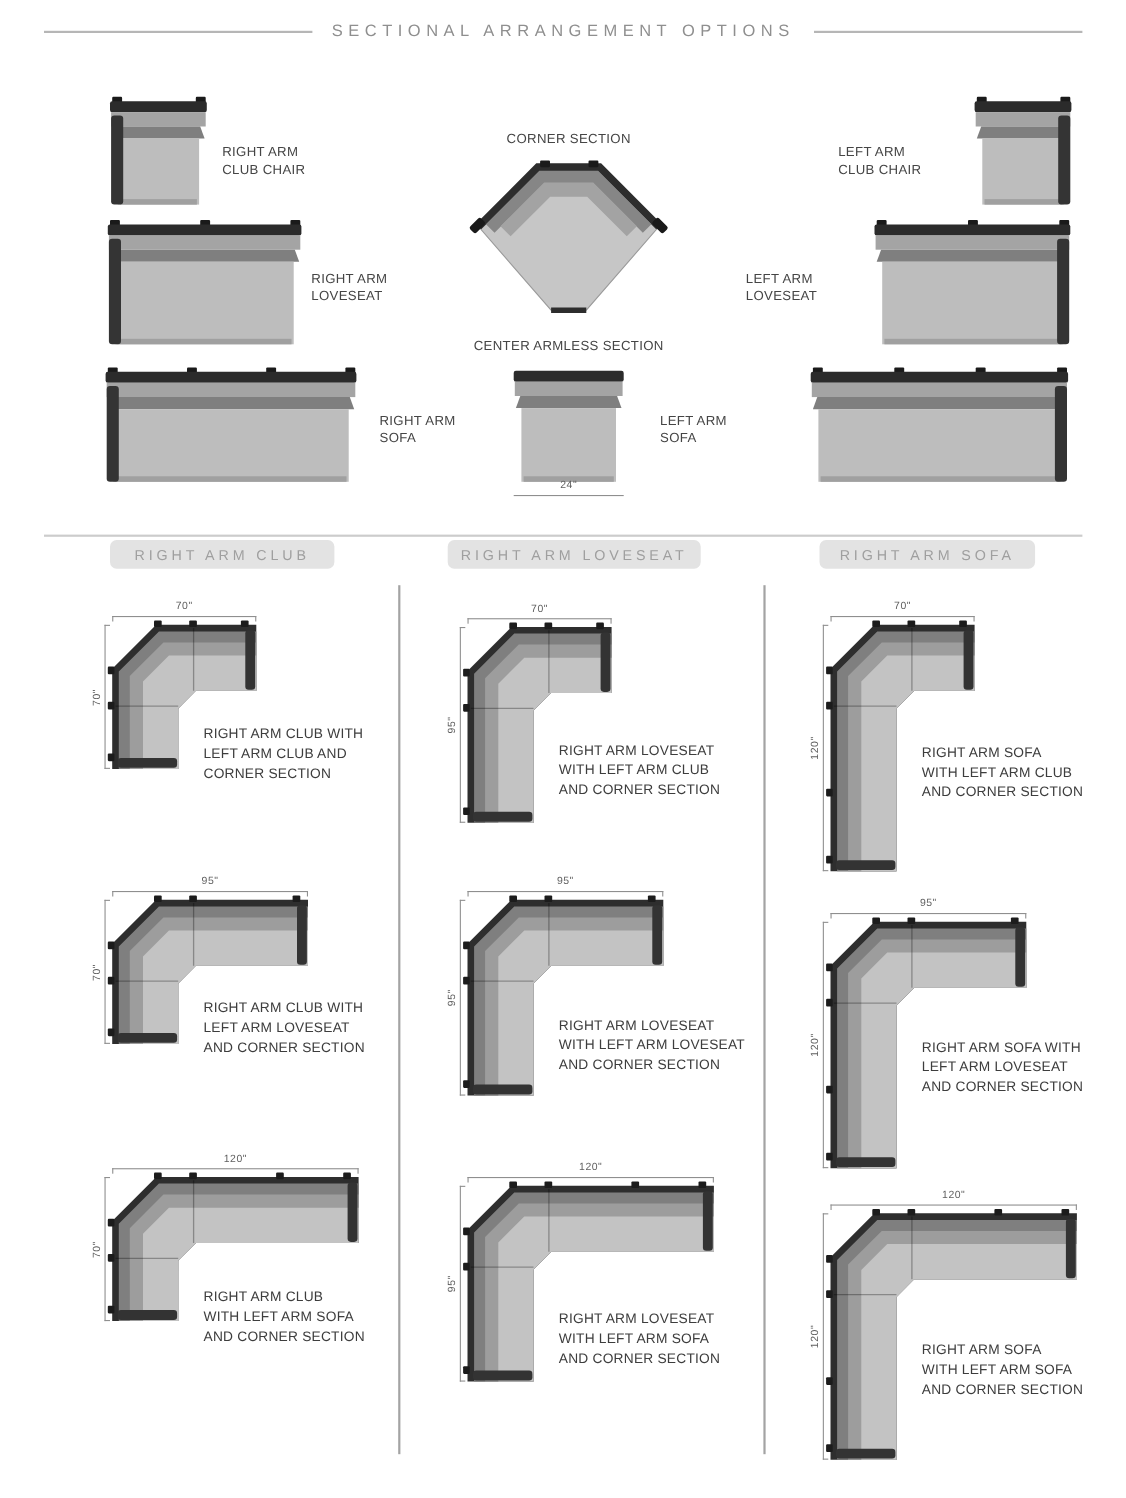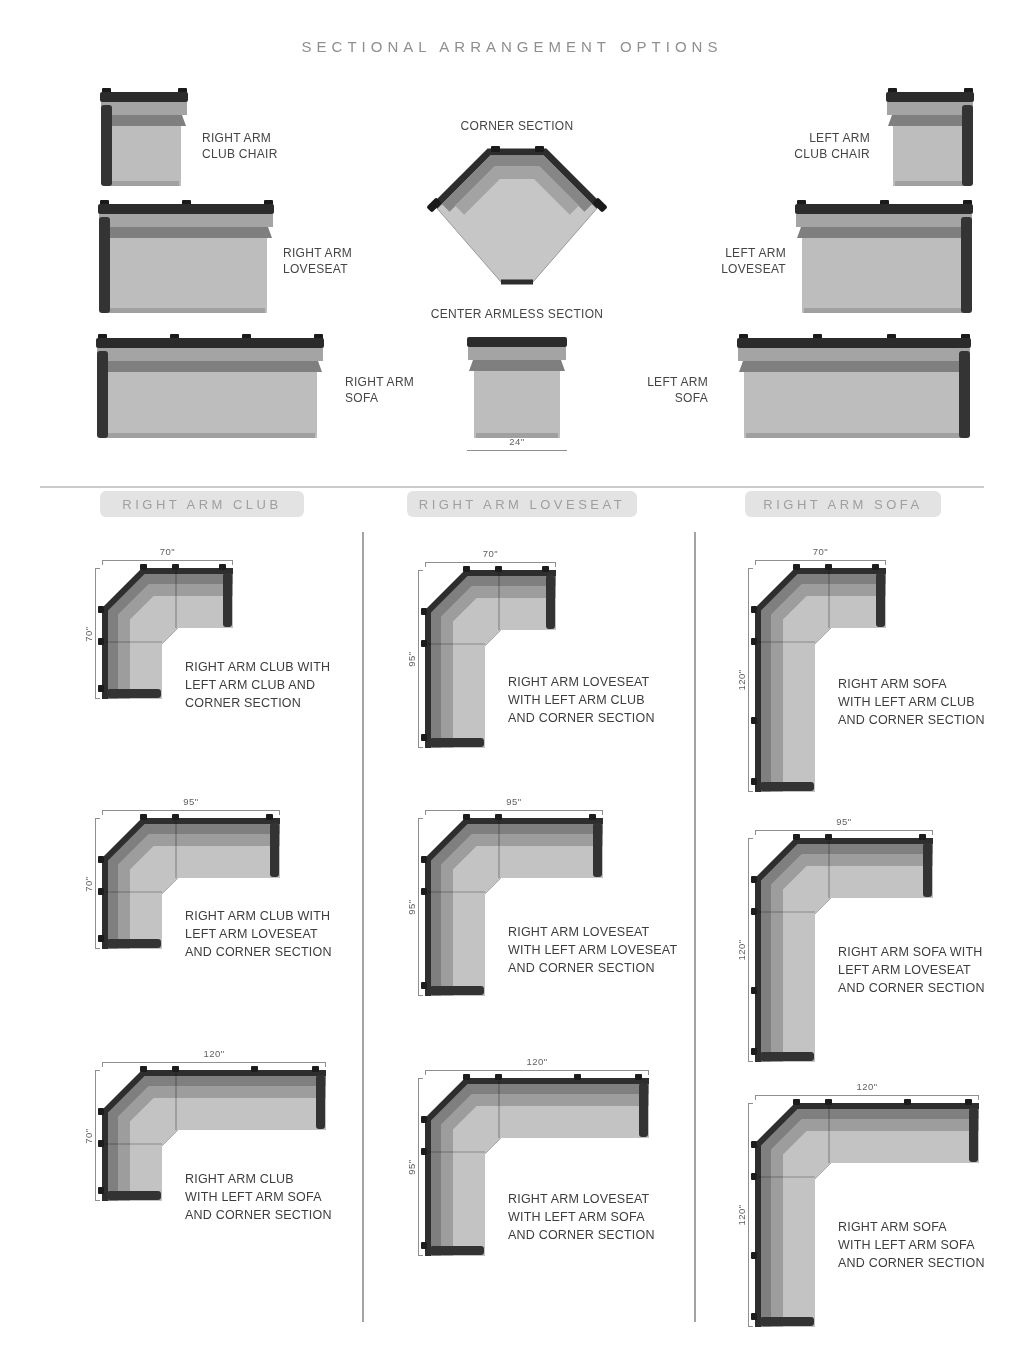--- a/index.html
+++ b/index.html
@@ -1,27 +1,27 @@
 <!DOCTYPE html>
 <html><head>
 <meta charset="utf-8">
 <style>
   html,body{margin:0;padding:0;background:#fff;}
   .page{position:relative;width:1024px;height:1362px;background:#ffffff;overflow:hidden;
         font-family:"Liberation Sans", sans-serif;}
 
   
-  .title-row{position:absolute;left:40px;right:40px;top:20px;display:flex;align-items:center;gap:18px;flex-direction:column;}
+  .title-row{position:absolute;left:40px;right:40px;top:20px;display:flex;align-items:center;gap:18px;}
   .title-line{flex:1;height:2px;background:#b6b6b6;}
   .title{margin:0;font-size:15px;font-weight:400;letter-spacing:5px;color:#8f8f8f;white-space:nowrap;}
 
   
   .plabel{position:absolute;font-size:12px;color:#454545;line-height:1.35;letter-spacing:.3px;
           white-space:pre-line;}
-  .plabel.right{text-align:right;}
+  .plabel.right{}
   .plabel.center{text-align:center;}
 
   .piece,.corner,.shape{position:absolute;}
 
   
   .rule{position:absolute;left:40px;width:944px;top:486px;height:2px;background:#cccccc;}
   .colhdr{position:absolute;top:491px;height:26px;border-radius:6px;background:#e3e3e3;
           color:#9f9f9f;font-size:13px;letter-spacing:3.5px;display:flex;align-items:center;
           justify-content:center;white-space:nowrap;}
   .vdiv{position:absolute;top:532px;height:790px;width:1.5px;background:#a3a3a3;}

